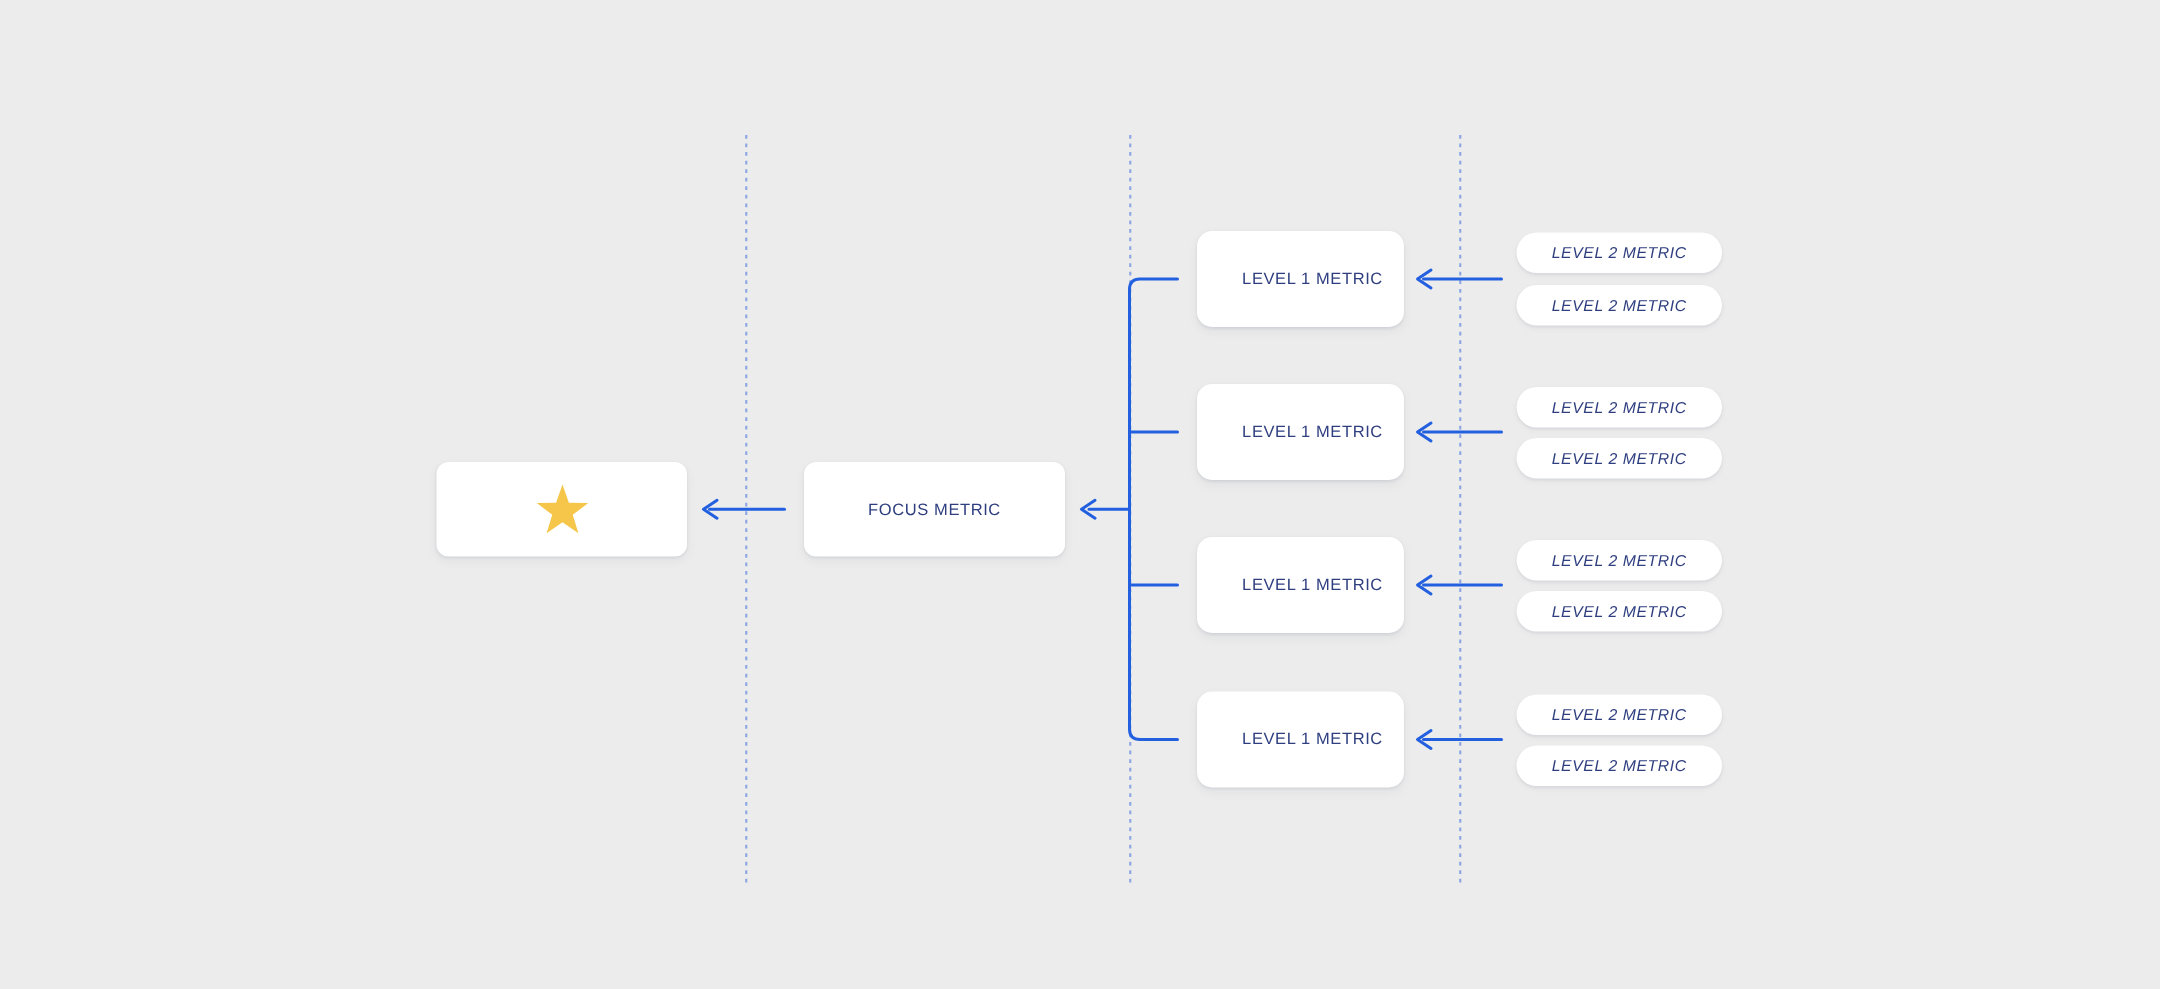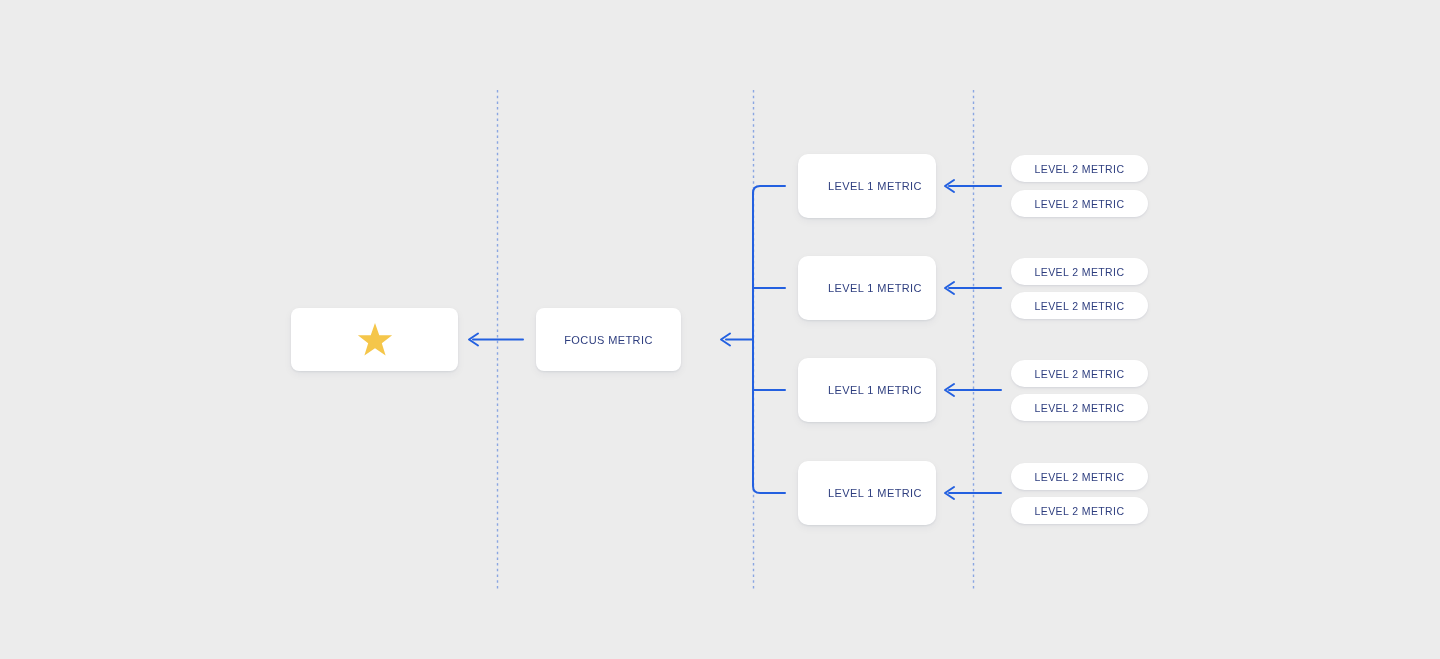--- a/index.html
+++ b/index.html
@@ -33,35 +33,35 @@
   }
   .label {
     color: #2e3e7f;
     font-size: 11px;
     font-weight: 500;
     letter-spacing: 0.4px;
     white-space: nowrap;
     user-select: none;
   }
   .star-card   { left: 291px; top: 308px; width: 167px; height: 63px; border-radius: 8px; }
-  .focus-card  { left: 536px; top: 308px; width: 145px; height: 63px; border-radius: 8px; }
+  .focus-card  { left: 536px; top: 308px; width: 174px; height: 63px; border-radius: 8px; }
   .l1-card     { left: 798px; width: 138px; height: 64px; border-radius: 10px; padding-left: 16px; }
   .l1-1 { top: 154px; }
   .l1-2 { top: 256px; }
   .l1-3 { top: 358px; }
   .l1-4 { top: 461px; }
   .pill {
     position: absolute;
     left: 1011px;
     width: 137px;
     height: 27px;
     border-radius: 13.5px;
     box-shadow: 0 1px 2px rgba(15, 30, 70, 0.07), 0 2px 5px rgba(15, 30, 70, 0.04);
   }
-  .pill .label { font-size: 10.5px; }
+  .pill .label { font-size: 10.5px; font-style: italic; }
   .p-1a { top: 155px; } .p-1b { top: 190px; }
   .p-2a { top: 258px; } .p-2b { top: 292px; }
   .p-3a { top: 360px; } .p-3b { top: 394px; }
   .p-4a { top: 463px; } .p-4b { top: 497px; }
 </style>
 </head>
 <body>
 
 <div class="canvas">
 

